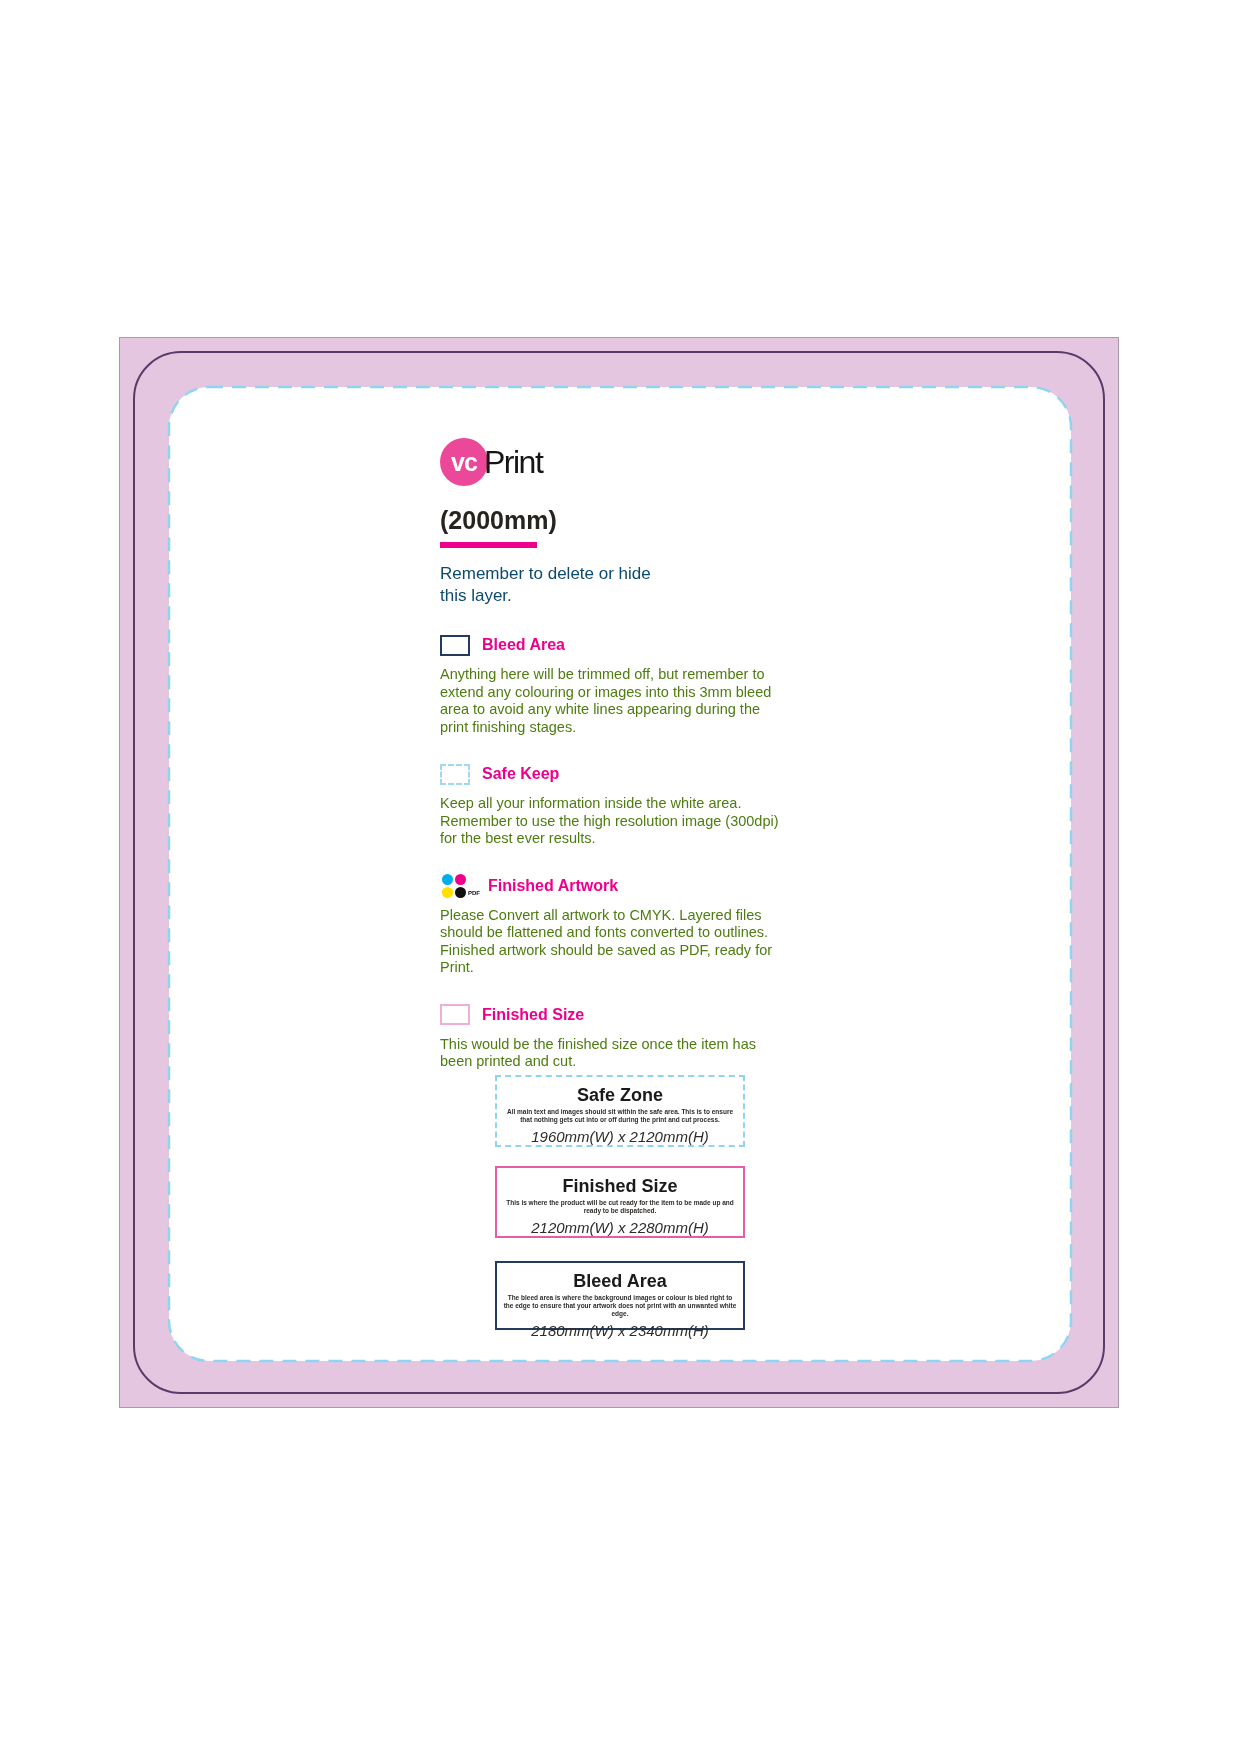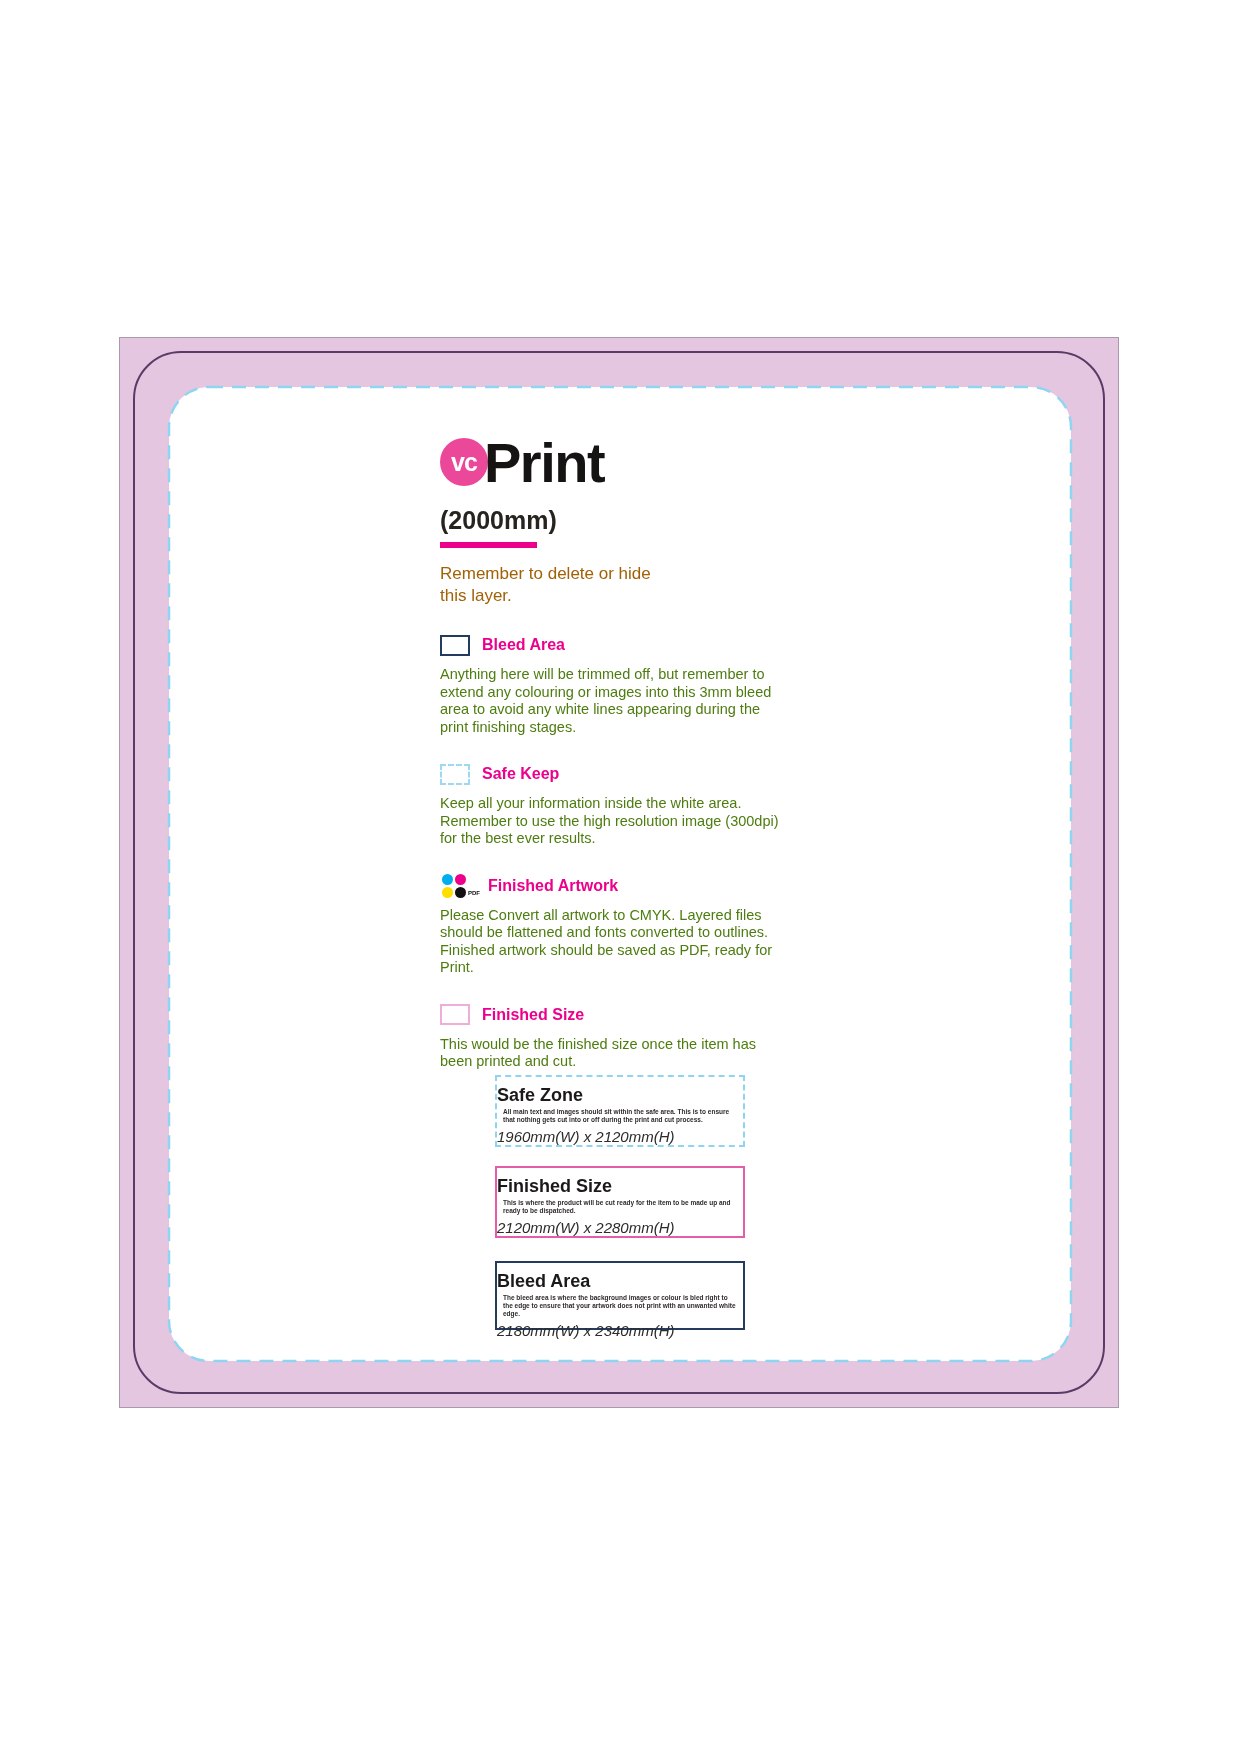--- a/index.html
+++ b/index.html
@@ -21,44 +21,44 @@
   .safe-svg{position:absolute;left:167px;top:385px;}
   
   .content{position:absolute;left:440px;top:437px;width:360px;color:#3b3835;}
   .logo{display:flex;align-items:center;height:50px;}
   .logo-circle{
     width:48px;height:48px;border-radius:50%;background:#ec4899;color:#ffffff;
     display:flex;align-items:center;justify-content:center;
     font-size:25px;font-weight:800;letter-spacing:-1px;
   }
   .logo-word{
-    font-size:56px;font-weight:700;color:#161412;margin-left:-4px;letter-spacing:-1.5px;
+    font-size:32px;font-weight:400;color:#161412;margin-left:-4px;letter-spacing:-1.5px;
   }
   .doc-title{margin-top:18px;font-size:25px;line-height:30px;font-weight:800;color:#27231f;}
   .doc-title span{display:block;}
   .title-underline{width:97px;height:6px;background:#ec008c;margin-top:7px;}
-  .reminder{margin-top:15px;font-size:17px;line-height:22px;white-space:pre-line;color:#a16207;}
+  .reminder{margin-top:15px;font-size:17px;line-height:22px;white-space:pre-line;color:#0c4a6e;}
   .legend-row{display:flex;align-items:center;gap:12px;margin-top:26px;height:24px;}
   .legend-label{font-size:16px;font-weight:700;color:#ec008c;}
   .desc{margin-top:9px;font-size:14.5px;line-height:17.5px;width:340px;color:#4d7c0f;}
   .icon-rect{width:30px;height:21px;box-sizing:border-box;background:#ffffff;}
   .icon-navy{border:2px solid #233b5f;}
   .icon-dash{border:2px dashed #9ddaf2;background:transparent;}
   .icon-pink{border:2px solid #efaed8;}
   .icon-cmyk{position:relative;width:36px;height:24px;}
   .dot{position:absolute;width:11px;height:11px;border-radius:50%;}
   .dot-c{left:2px;top:0;background:#00aeef;}
   .dot-m{left:15px;top:0;background:#ec008c;}
   .dot-y{left:2px;top:13px;background:#ffde00;}
   .dot-k{left:15px;top:13px;background:#111111;}
   .pdf-label{position:absolute;left:28px;top:16px;font-size:6px;font-weight:800;color:#111111;}
   
   .info-box{
     position:absolute;left:495px;width:250px;box-sizing:border-box;background:#ffffff;
-    padding-top:8px;
+    text-align:center;padding-top:8px;
   }
   .box-safe{top:1075px;height:72px;border:2.5px dashed #8fd5f1;}
   .box-finished{top:1166px;height:72px;border:2px solid #e55ca8;}
   .box-bleed{top:1261px;height:69px;border:2px solid #233b5f;}
   .box-title{font-size:18px;font-weight:800;color:#1c1a18;}
   .box-note{font-size:6.5px;font-weight:700;line-height:8px;color:#2e2c2a;margin:2px 6px 0;}
   .box-dim{font-size:15px;color:#2e2c2a;margin-top:4px;font-style:italic;}
 </style>
 </head>
 <body>

